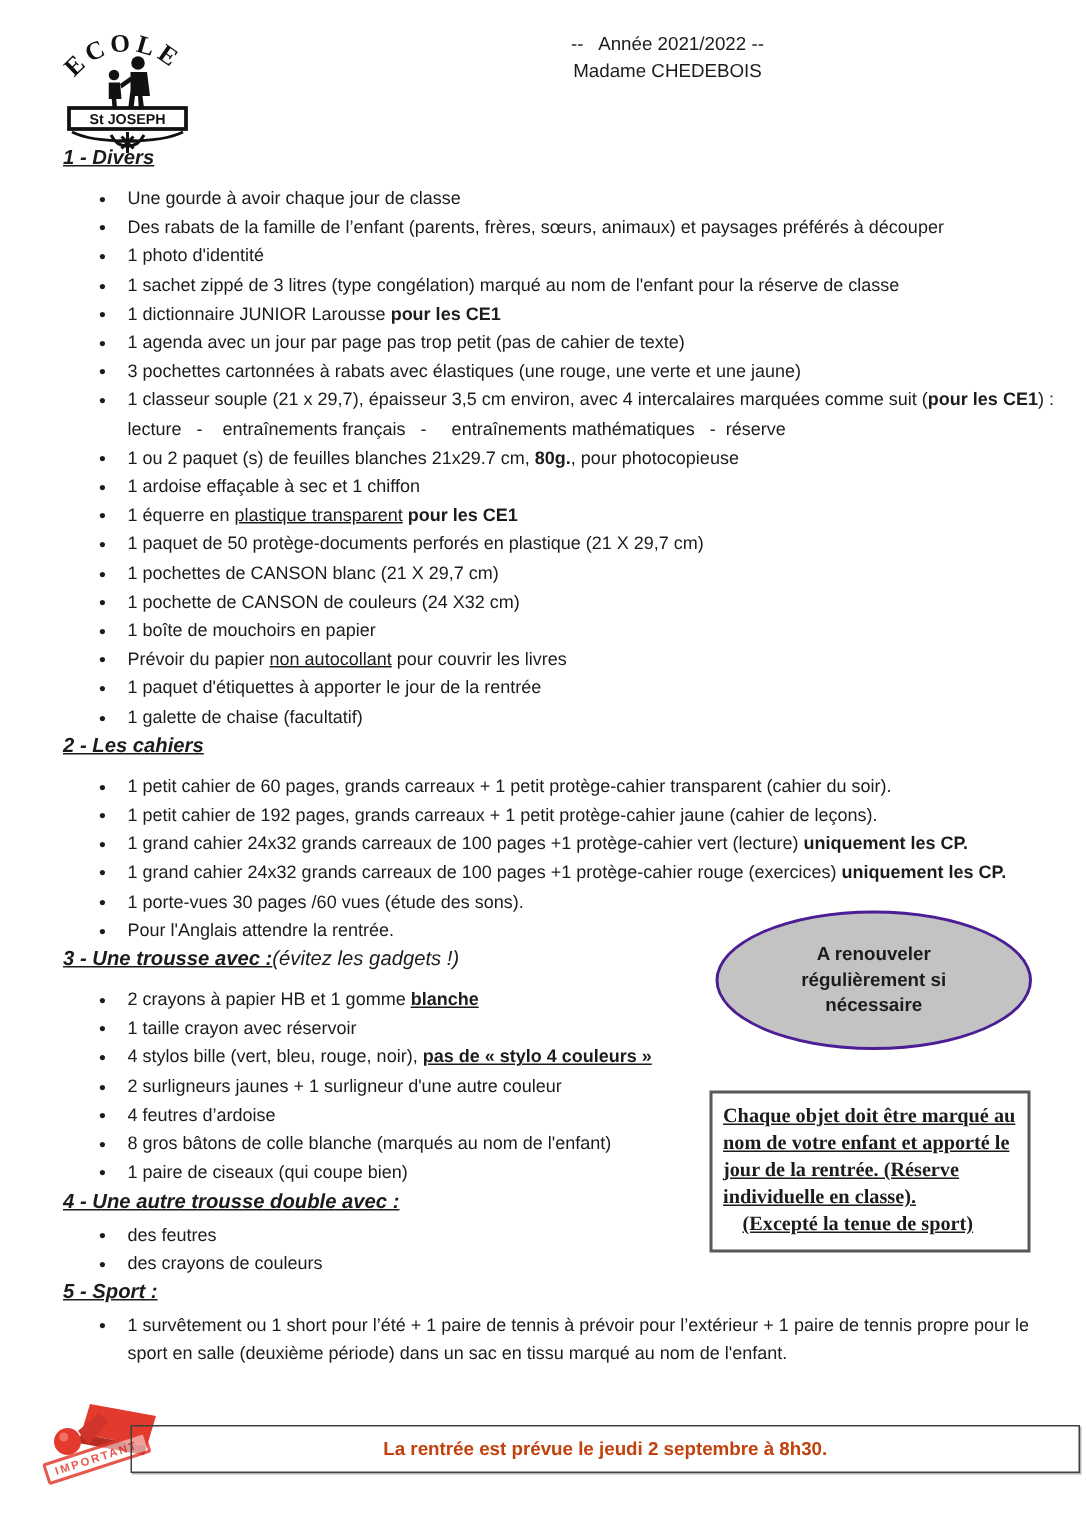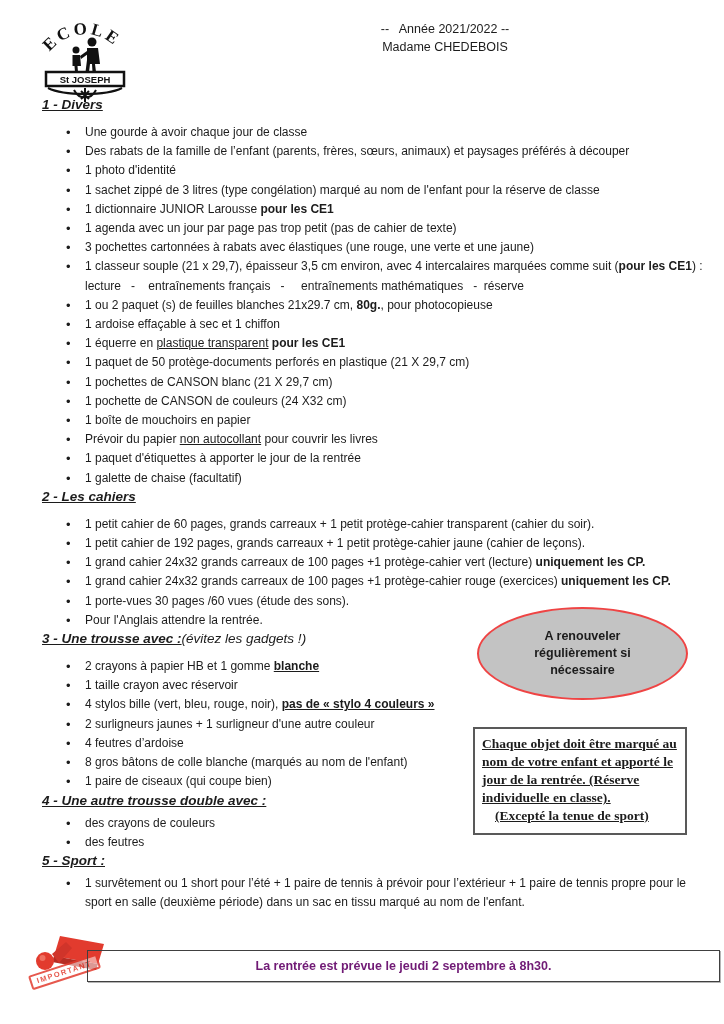--- a/index.html
+++ b/index.html
@@ -30,39 +30,39 @@
     white-space:pre-wrap;
   }
   .section li::before{
     content:"\2022";position:absolute;left:24px;top:0;font-size:13px;
   }
   .f-b{font-weight:bold;}
   .f-u{text-decoration:underline;}
   
   .ellipse-note{
     position:absolute;left:477px;top:607px;width:211px;height:93px;
-    background:#c3c3c3;border:2px solid #ef4444;border-radius:50%;
+    background:#c3c3c3;border:2px solid #4c1d95;border-radius:50%;
     display:flex;align-items:center;justify-content:center;text-align:center;
     box-sizing:border-box;z-index:3;
   }
   .ellipse-note span{font-weight:bold;font-size:12.5px;line-height:17px;width:150px;display:block;}
   .side-box{
     position:absolute;left:473px;top:727px;width:214px;box-sizing:border-box;
     border:2px solid #595959;background:#ffffff;padding:6px 7px 8px 7px;z-index:3;
     font-family:"Liberation Serif", serif;font-weight:bold;font-size:13.5px;line-height:18px;text-decoration:underline;
   }
   .side-box p{margin:0;}
   .side-box .indent{padding-left:13px;}
   
   .announce{
     position:absolute;left:87px;top:950px;width:633px;height:32px;box-sizing:border-box;
     border:1px solid #404040;box-shadow:1px 1px 0 #b5b5b5;
     display:flex;align-items:center;justify-content:center;z-index:2;
   }
-  .announce span{color:#701a75;font-weight:bold;font-size:12.5px;}
+  .announce span{color:#c2410c;font-weight:bold;font-size:12.5px;}
   .stamp-wrap{position:absolute;left:26px;top:930px;width:92px;height:92px;z-index:2;}
   .stamp-wrap svg{position:absolute;left:0;top:0;}
   .stamp-label{
     position:absolute;left:2px;top:46px;transform:rotate(-18deg);transform-origin:left top;
     border:2px solid #e23b2e;border-radius:2px;padding:1px 5px;color:#e23b2e;
     font-size:7.5px;font-weight:bold;letter-spacing:1.5px;opacity:.85;background:rgba(255,255,255,.6);
   }
 </style>
 </head>
 <body>
@@ -145,22 +145,22 @@
           <li><span>4 stylos bille (vert, bleu, rouge, noir), </span><span class="f-b f-u">pas de « stylo 4 couleurs »</span></li>
           <li><span>2 surligneurs jaunes + 1 surligneur d'une autre couleur</span></li>
           <li><span>4 feutres d’ardoise</span></li>
           <li><span>8 gros bâtons de colle blanche (marqués au nom de l'enfant)</span></li>
           <li><span>1 paire de ciseaux (qui coupe bien)</span></li>
         </ul>
       </section>
       <section class="section">
         <h2><span class="h-main">4 - Une autre trousse double avec :</span></h2>
         <ul>
+          <li><span>des feutres</span></li>
           <li><span>des crayons de couleurs</span></li>
-          <li><span>des feutres</span></li>
         </ul>
       </section>
       <section class="section">
         <h2><span class="h-main">5 - Sport :</span></h2>
         <ul>
           <li><span>1 survêtement ou 1 short pour l’été + 1 paire de tennis à prévoir pour l’extérieur + 1 paire de tennis propre pour le sport en salle (deuxième période) dans un sac en tissu marqué au nom de l'enfant.</span></li>
         </ul>
       </section>
     </div>
 

